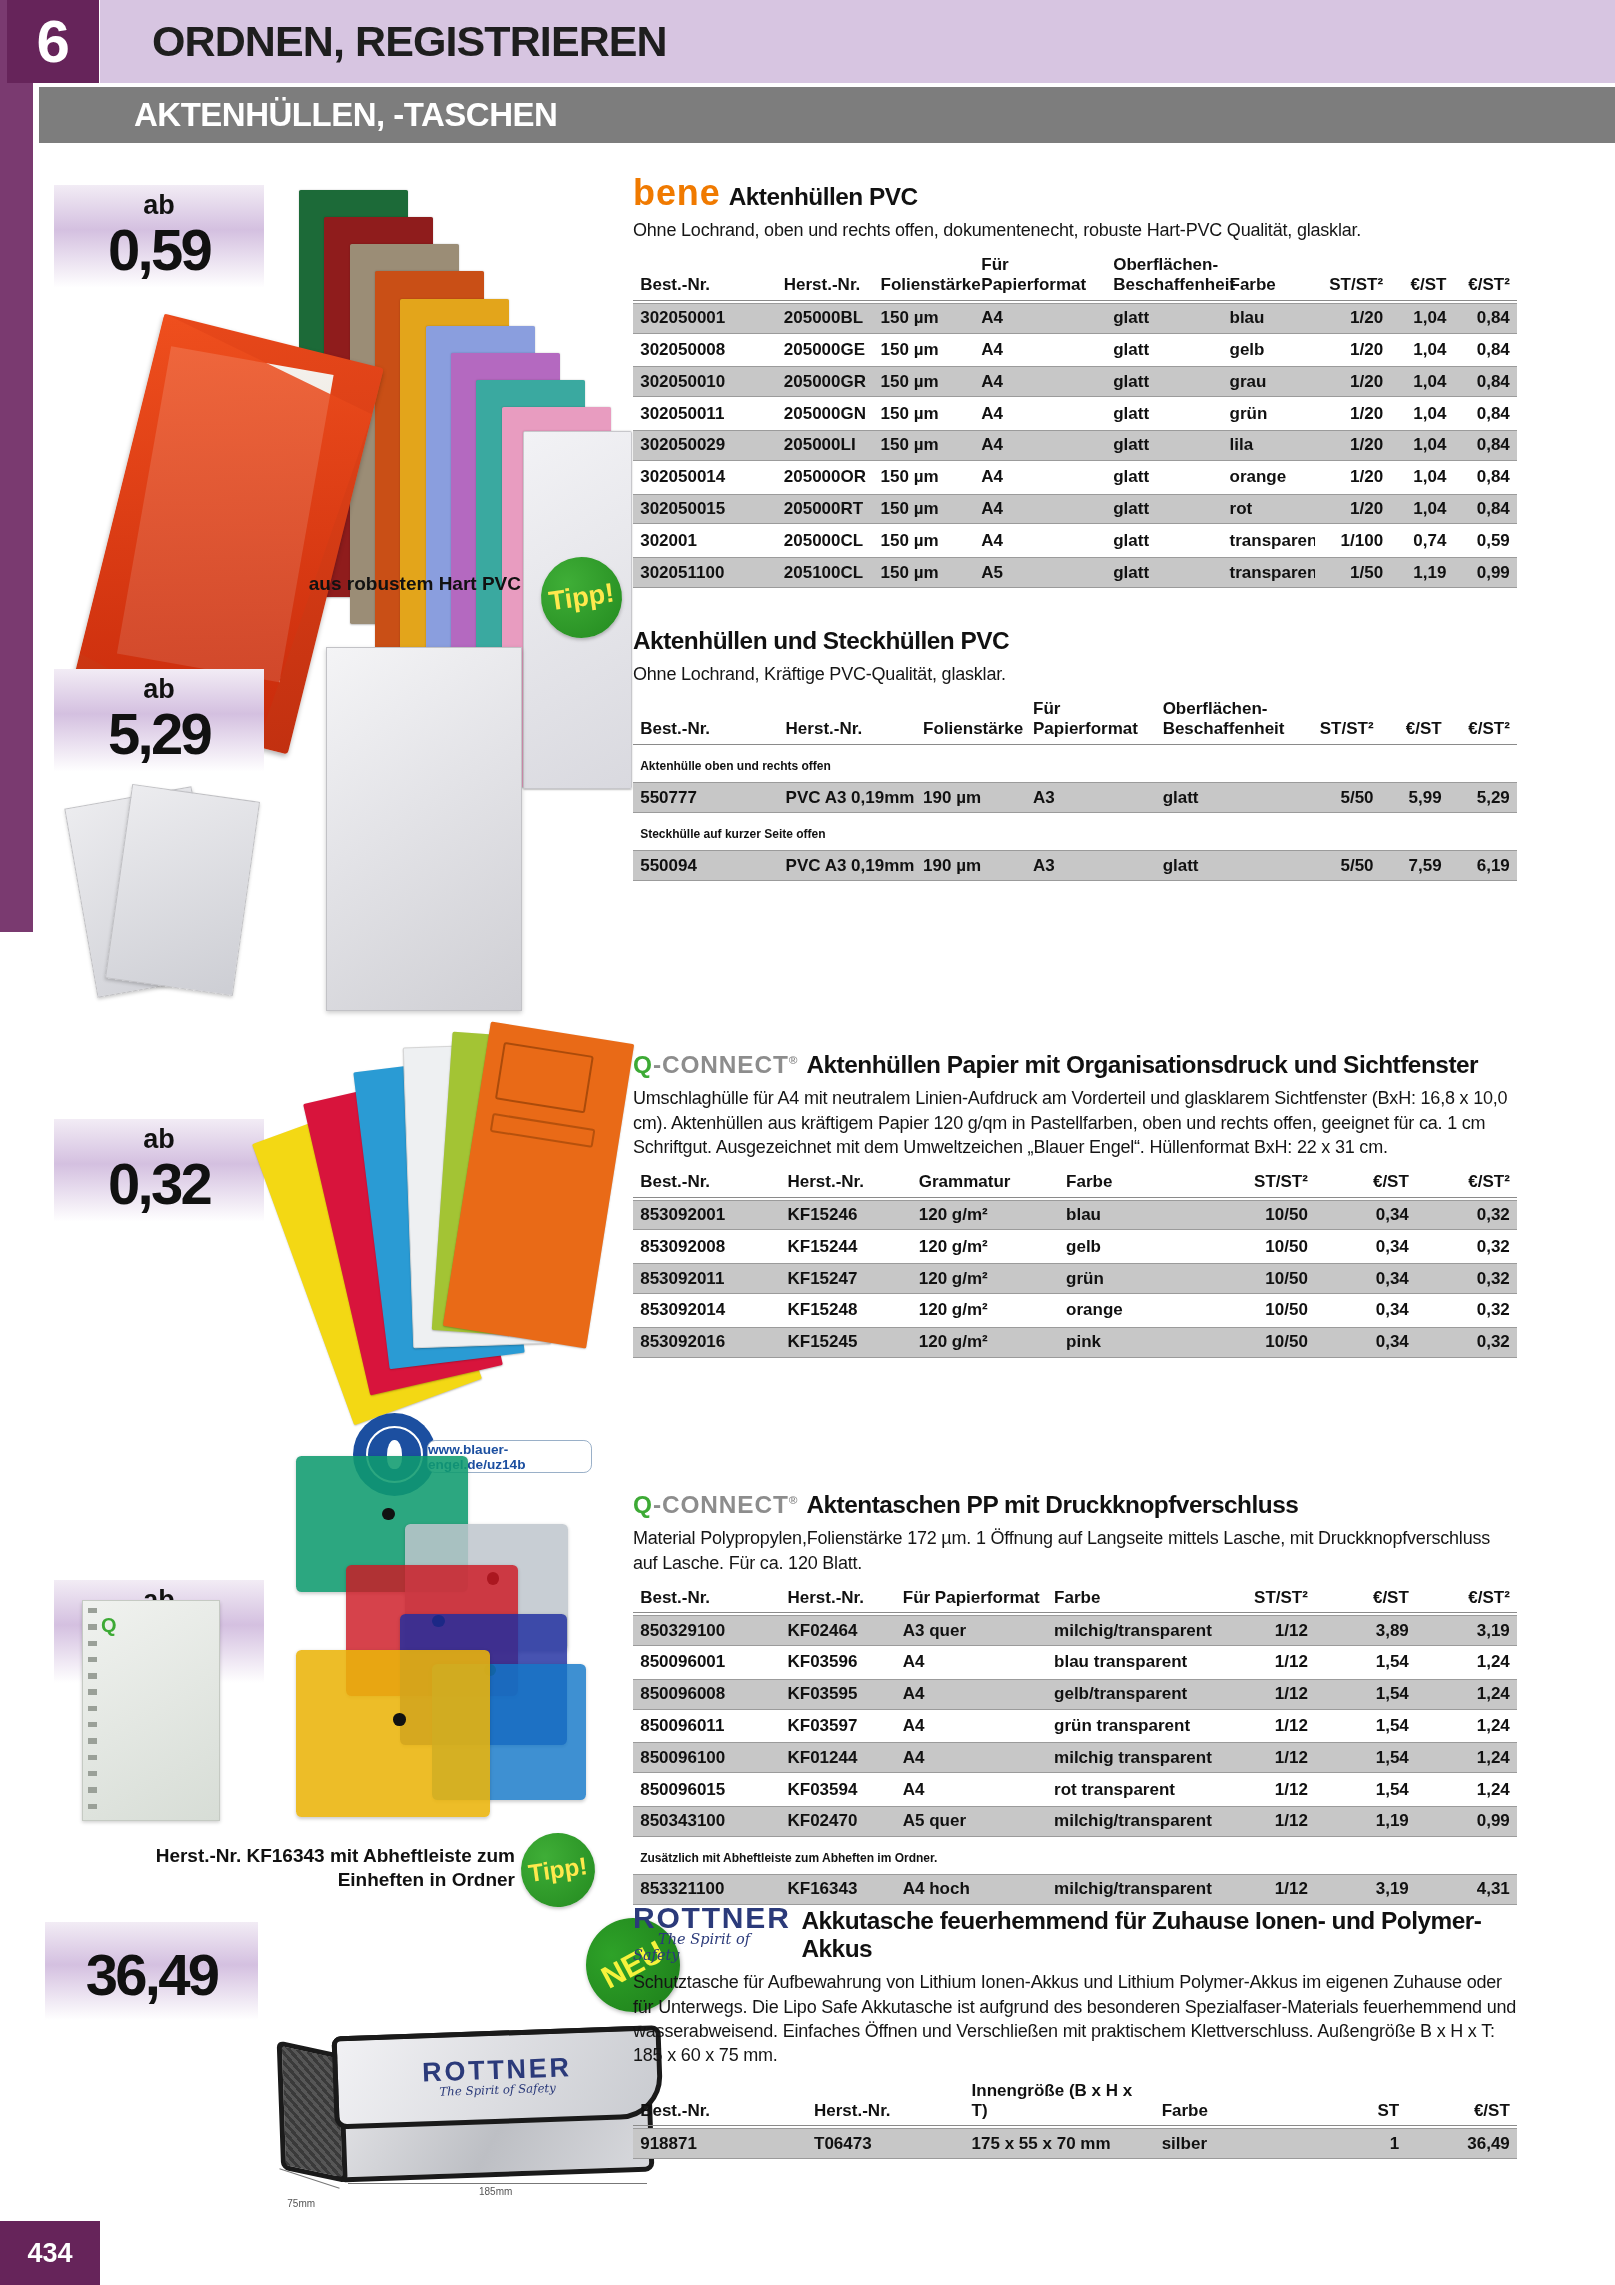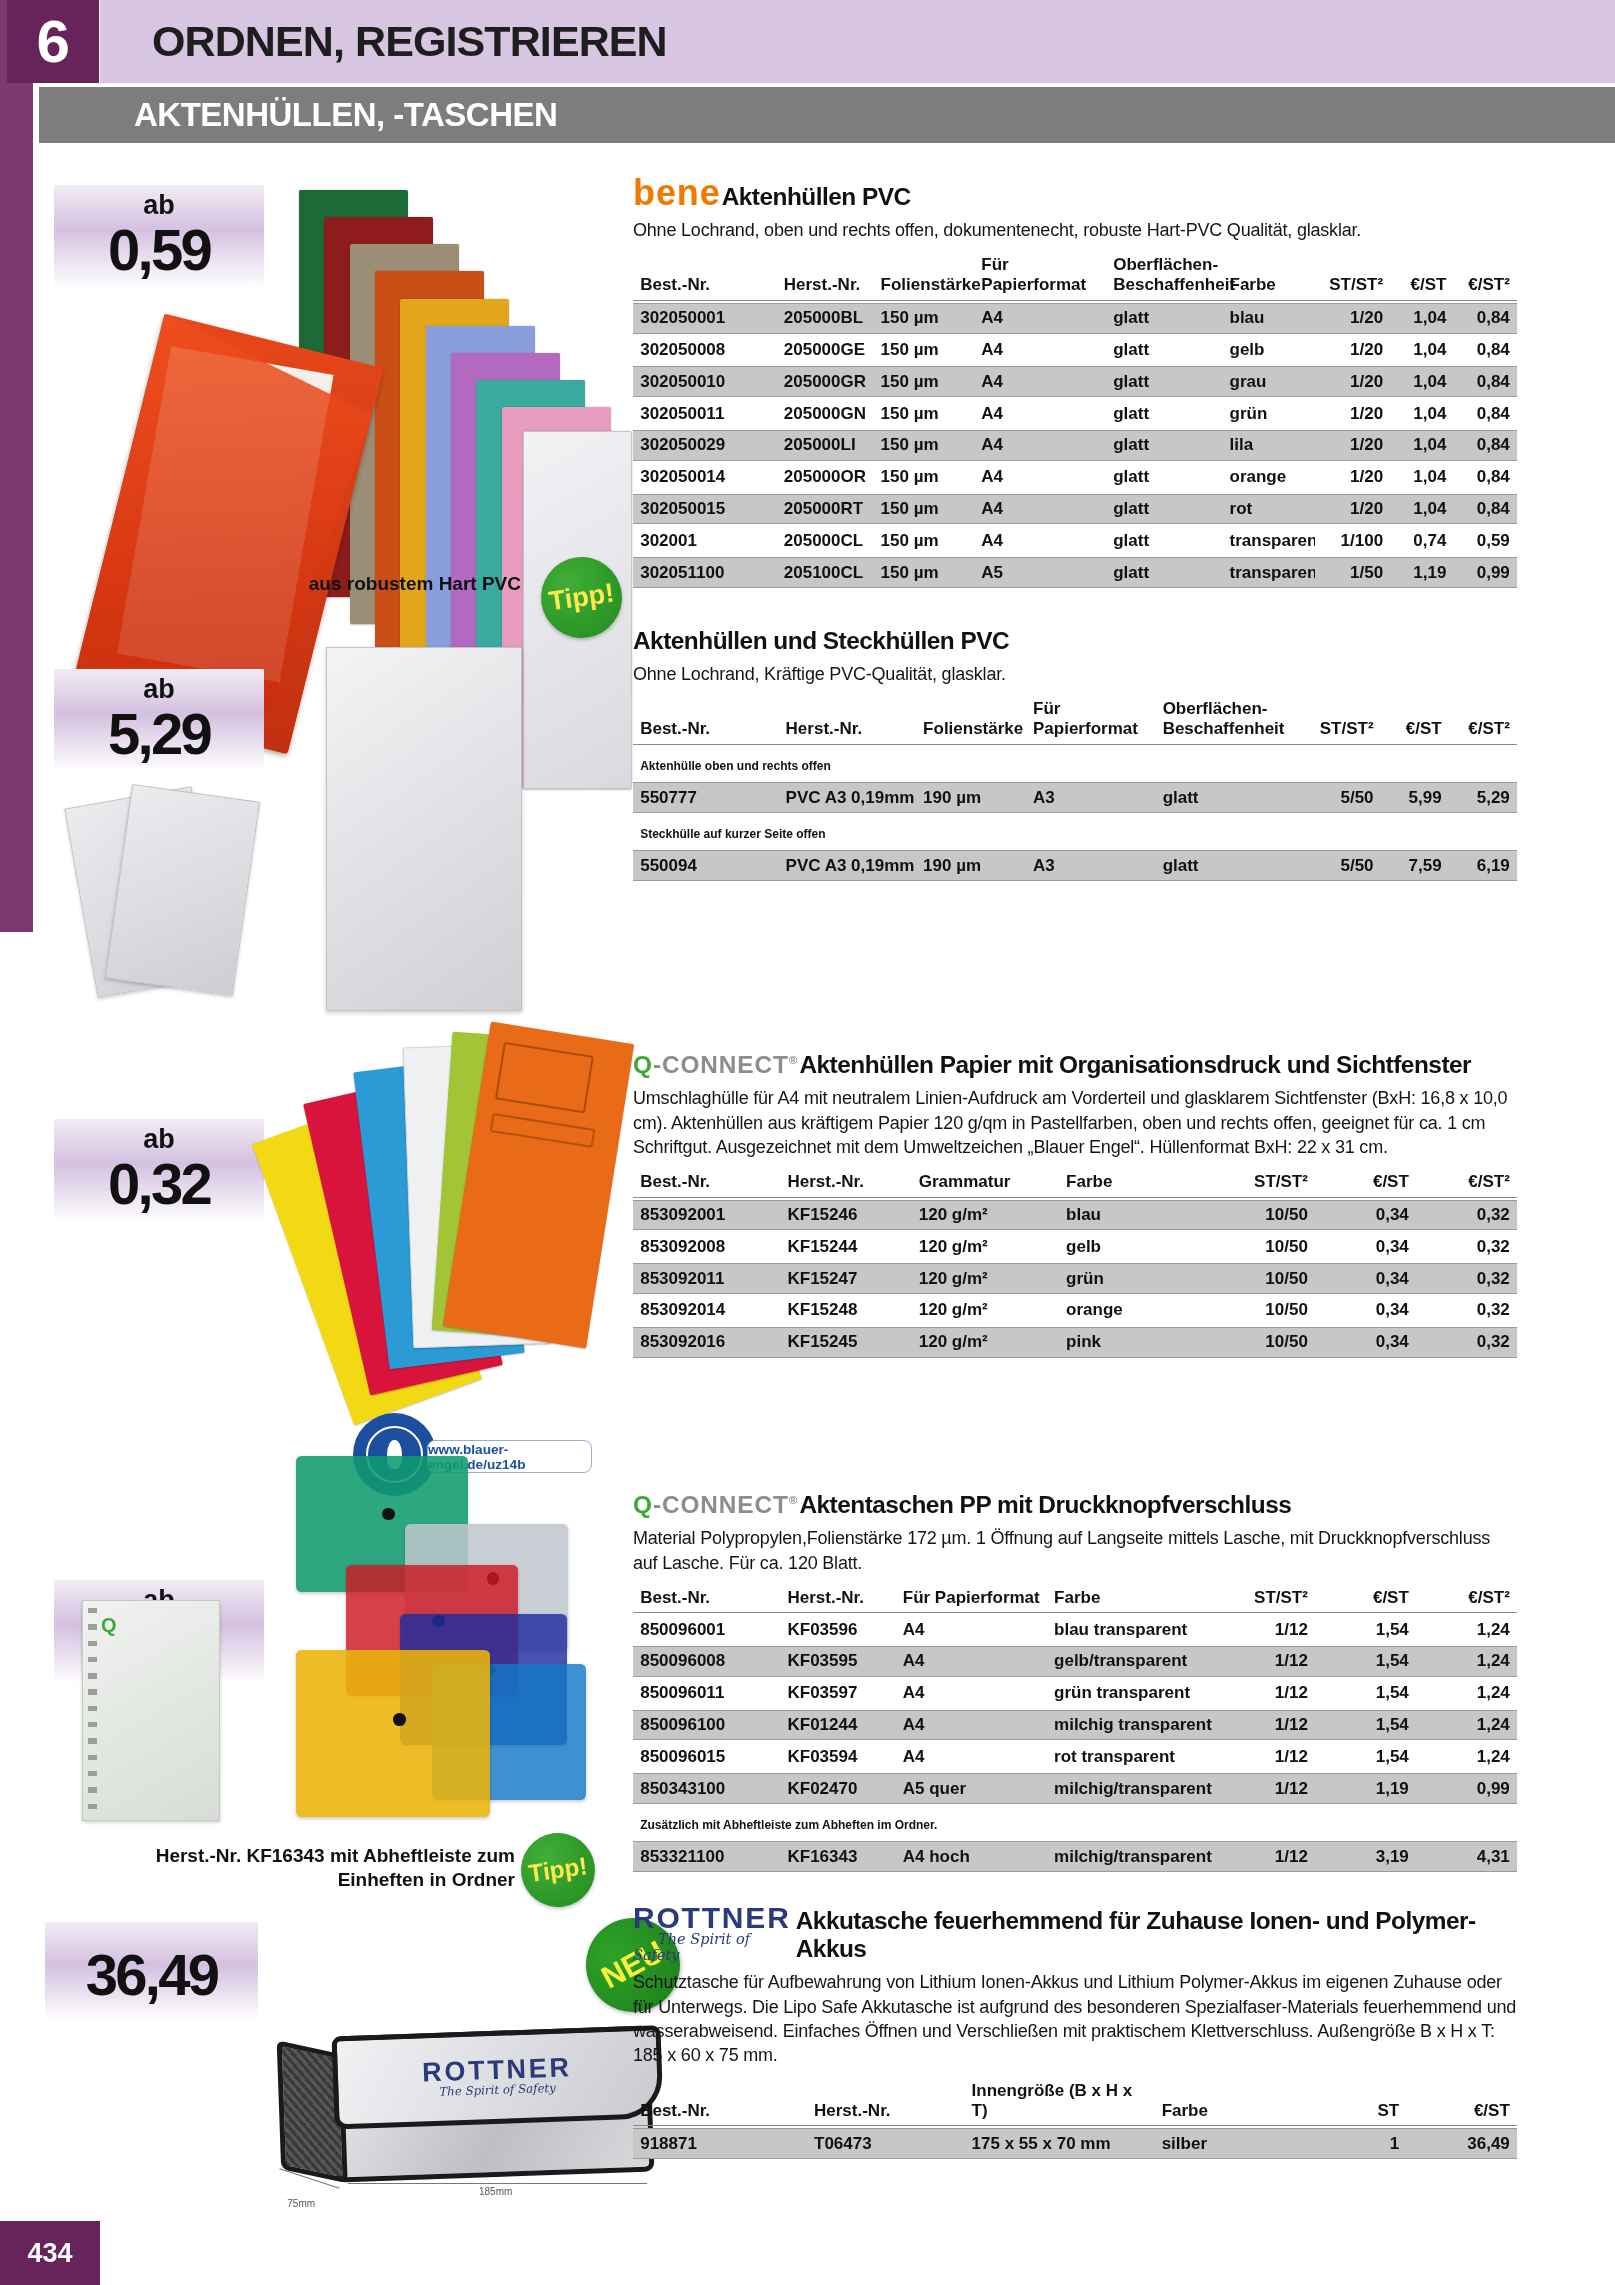--- a/index.html
+++ b/index.html
@@ -30,21 +30,21 @@
        display:flex;align-items:center;justify-content:center;color:#f6f23c;font-weight:bold;
        transform:rotate(-28deg);box-shadow:0 1.8px 4.5px rgba(0,0,0,.3);}
   .engel{position:absolute;width:83px;height:83px;border-radius:50%;background:#1c4fa0;}
   .engel::before{content:"";position:absolute;left:12.7px;top:12.7px;right:12.7px;bottom:12.7px;border:2.7px solid #fff;border-radius:50%;}
   .engel::after{content:"";position:absolute;left:34px;top:27px;width:14.5px;height:29px;background:#fff;
                 border-radius:50% 50% 40% 40%;}
   .engel-link{position:absolute;border:1.8px solid #9ab0c8;border-radius:8.1px;background:#fff;
               color:#1c4fa0;font-size:13.6px;font-weight:bold;display:flex;align-items:center;justify-content:center;}
   
   .product{position:absolute;left:633px;width:884px;}
-  .brandrow{display:flex;align-items:baseline;gap:1px;}
+  .brandrow{display:flex;align-items:baseline;gap:8px;}
   .bene-logo{color:#f07a00;font-size:36px;font-weight:bold;letter-spacing:0.9px;line-height:31px;}
   .q-logo{font-size:24.4px;font-weight:bold;letter-spacing:0.9px;}
   .q-logo .q{color:#3daa35;} .q-logo .rest{color:#8d8d8d;} .q-logo sup{font-size:11.8px;color:#8d8d8d;}
   .ptitle{font-size:24.4px;font-weight:bold;letter-spacing:-0.5px;margin:0;}
   .pdesc{font-size:18px;line-height:24.4px;margin:7.2px 0 9px 0;color:#151515;letter-spacing:-0.2px;}
   
   table.cat{width:100%;border-collapse:separate;border-spacing:0 2.7px;table-layout:fixed;}
   table.cat th{font-size:17px;font-weight:bold;text-align:left;vertical-align:bottom;padding:1.8px 5.4px 4.5px 7.2px;
                white-space:pre-line;border-bottom:1.8px solid #8a8a8a;line-height:20px;}
   table.cat td{font-size:17px;font-weight:bold;height:27px;padding:0.9px 5.4px 0.9px 7.2px;overflow:hidden;white-space:nowrap;}
@@ -466,20 +466,29 @@
             <th style="width: 17%;">Best.-Nr.</th>
             <th style="width: 13%;">Herst.-Nr.</th>
             <th style="width: 17.5%;">Für Papierformat</th>
             <th style="width: 20.5%;">Farbe</th>
             <th class="r" style="width: 10%;">ST/ST²</th>
             <th class="r" style="width: 11%;">€/ST</th>
             <th class="r" style="width: 11%;">€/ST²</th>
           </tr>
         </thead>
         <tbody>
+          <tr class="g">
+            <td>850329100</td>
+            <td>KF02464</td>
+            <td>A3 quer</td>
+            <td>milchig/transparent</td>
+            <td class="r">1/12</td>
+            <td class="r">3,89</td>
+            <td class="r">3,19</td>
+          </tr>
           <tr class="w">
             <td>850096001</td>
             <td>KF03596</td>
             <td>A4</td>
             <td>blau transparent</td>
             <td class="r">1/12</td>
             <td class="r">1,54</td>
             <td class="r">1,24</td>
           </tr>
           <tr class="g">

